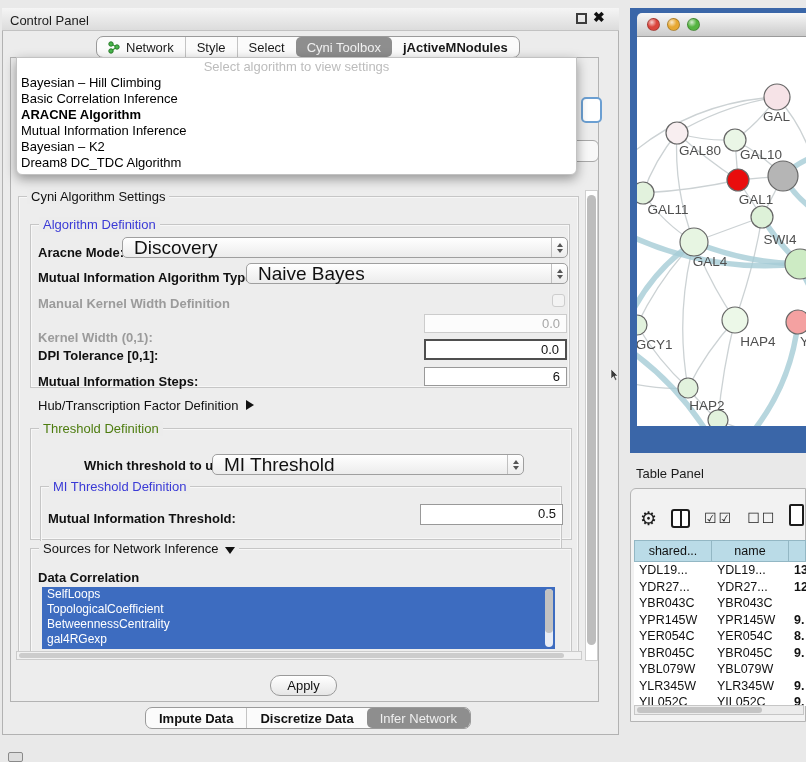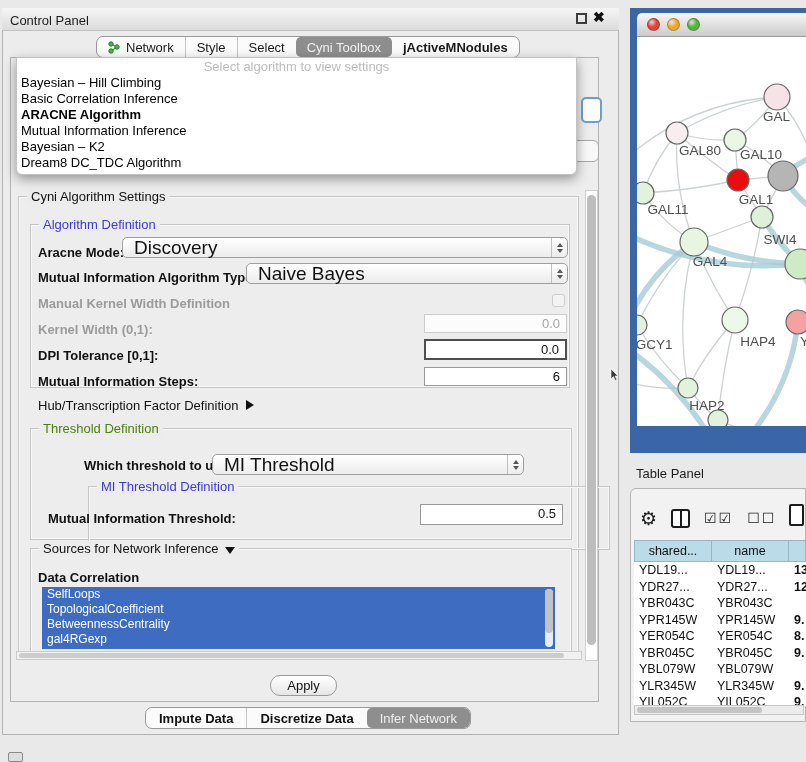--- a/index.html
+++ b/index.html
@@ -178,21 +178,21 @@
   <span class="ct">Naive Bayes</span>
   <span class="stepper">
       <i class="tri-up"></i>
       <i class="tri-dn"></i>
     </span>
 </div>
 
 <span class="lbl dis" style="left:38px;top:296px;">Manual Kernel Width Definition</span>
 <div class="chk" style="left:552px;top:294px;"></div>
 
-<span class="lbl dis" style="left:38px;top:322px;">Kernel Width (0,1):</span>
+<span class="lbl dis" style="left:38px;top:330px;">Kernel Width (0,1):</span>
 <div class="field dis" style="left:424px;top:314px;width:143px;">0.0</div>
 
 <span class="lbl" style="left:38px;top:348px;">DPI Tolerance [0,1]:</span>
 <div class="field focus" style="left:424px;top:339px;width:143px;">0.0</div>
 
 <span class="lbl" style="left:38px;top:374px;">Mutual Information Steps:</span>
 <div class="field" style="left:424px;top:367px;width:143px;">6</div>
 
 <span class="lbl plain" style="left:38px;top:398px;"><span>Hub/Transcription Factor Definition</span><i class="arrow-right"></i></span>
 
@@ -202,21 +202,21 @@
 
 <span class="lbl" style="left:84px;top:458px;">Which threshold to use:</span>
 <div class="combo" style="left:212px;top:454px;width:312px;">
   <span class="ct">MI Threshold</span>
   <span class="stepper">
       <i class="tri-up"></i>
       <i class="tri-dn"></i>
     </span>
 </div>
 
-<div class="abs grp" style="left:40px;top:486px;width:522px;height:64px;margin-left:48px;">
+<div class="abs grp" style="left:40px;top:486px;width:522px;height:64px;">
   <span class="grp-ttl t-blue">MI Threshold Definition</span>
 </div>
 <span class="lbl" style="left:48px;top:511px;">Mutual Information Threshold:</span>
 <div class="field" style="left:420px;top:504px;width:143px;height:21px;">0.5</div>
 
 <div class="abs grp" style="left:30px;top:548px;width:542px;height:112px;border-bottom:none;">
   <span class="grp-ttl"><span>Sources for Network Inference</span><i class="arrow-down"></i></span>
 </div>
 <span class="lbl" style="left:38px;top:570px;">Data Correlation</span>
 

